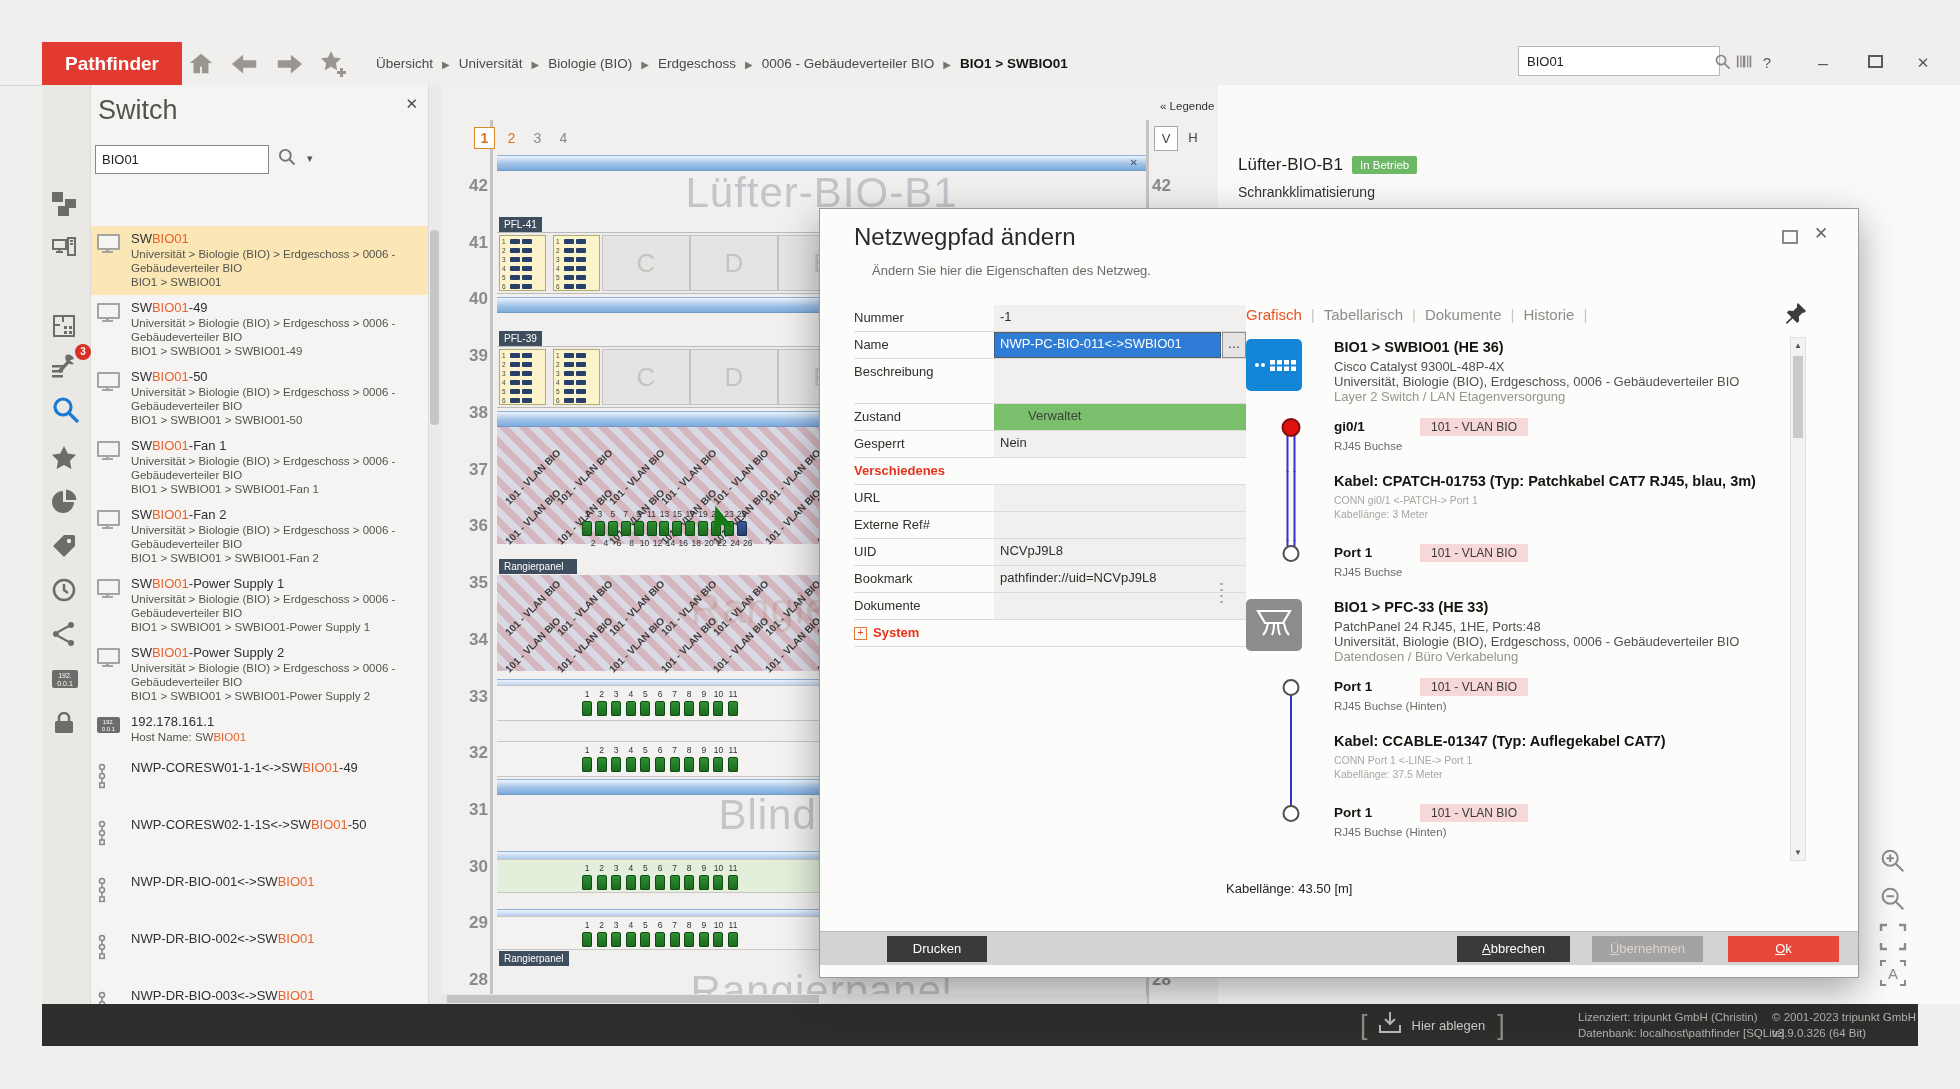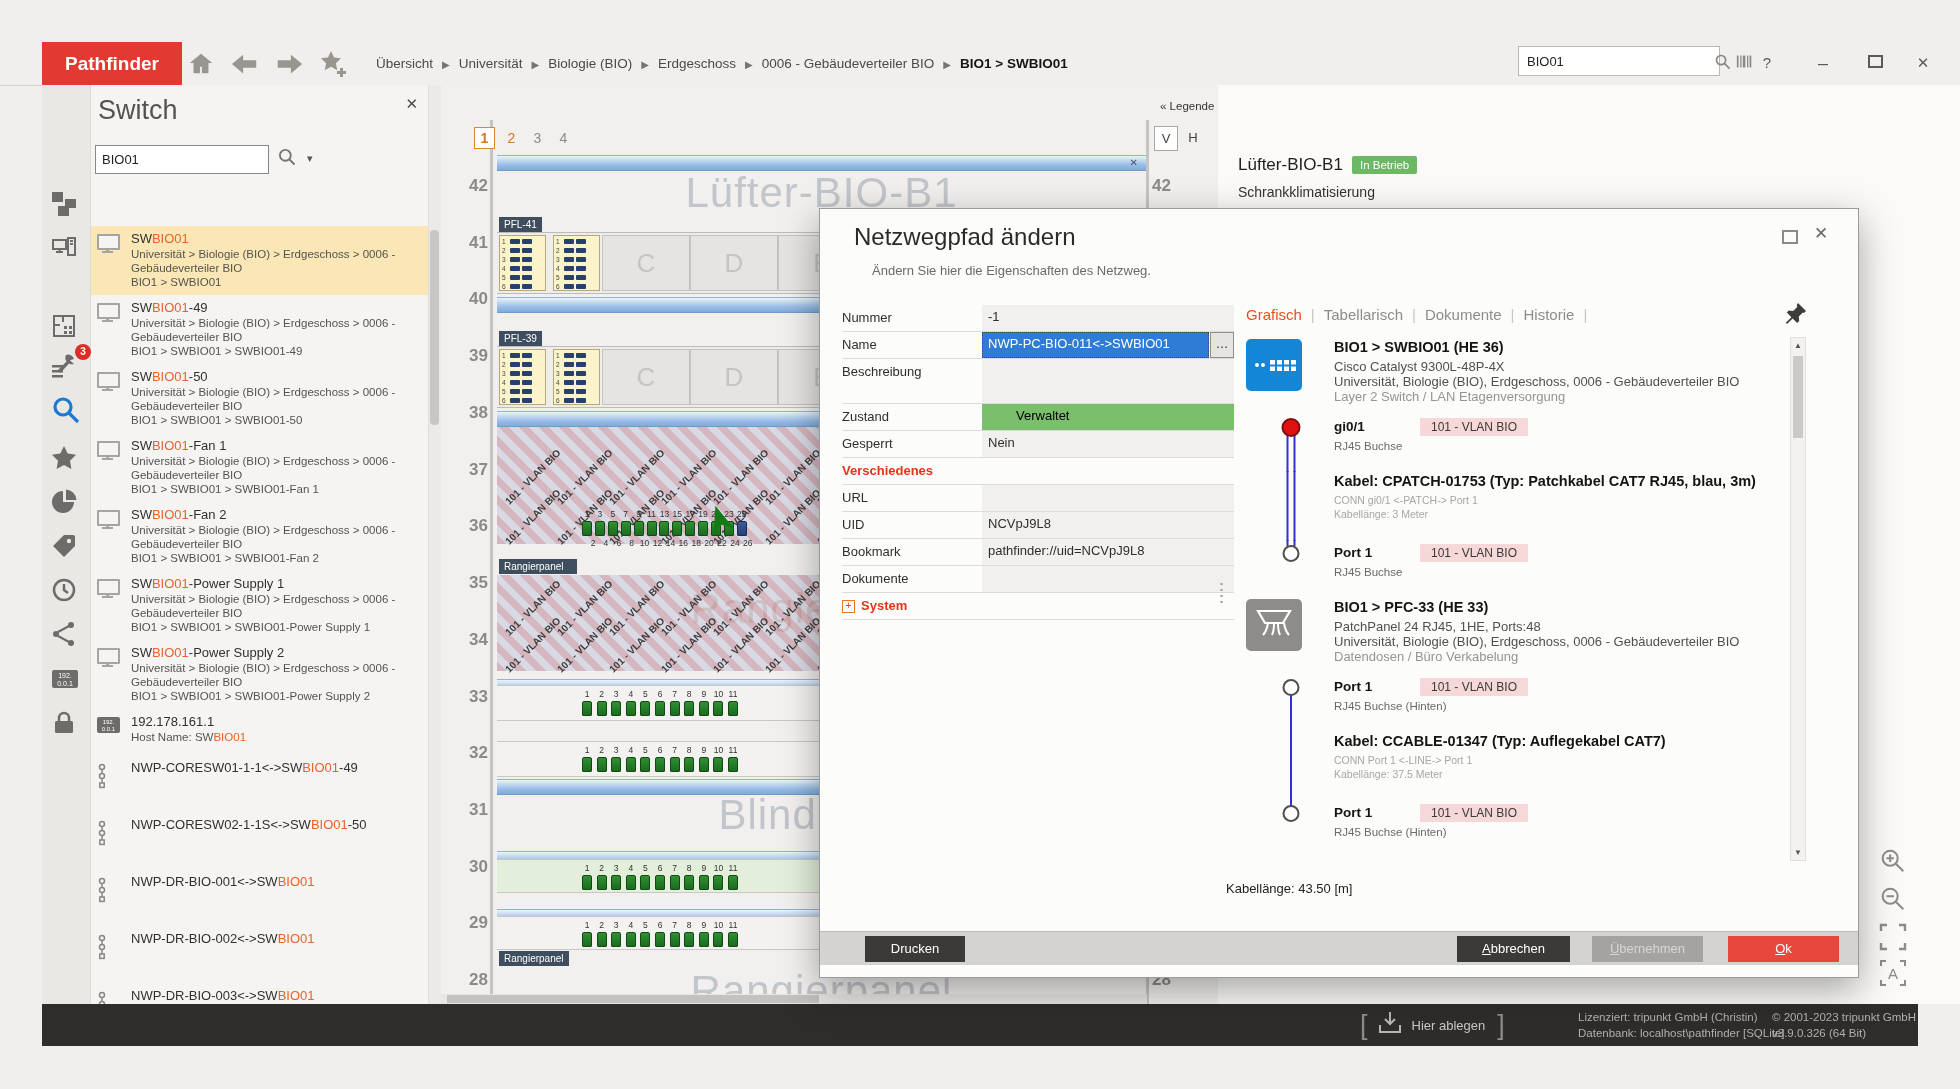--- a/index.html
+++ b/index.html
@@ -89,26 +89,26 @@
   .hscroll{position:absolute;left:441px;top:994px;width:706px;height:10px;background:#e8e6e4;z-index:2;}
   .hthumb{position:absolute;left:6px;top:1px;width:372px;height:8px;background:#c4c2c0;}
   
   .zic{position:absolute;left:1878px;width:30px;height:30px;z-index:3;}
   
   .dialog{position:absolute;left:819px;top:208px;width:1040px;height:770px;background:#fcfcfa;border:1px solid #9a9a98;box-shadow:0 12px 36px rgba(0,0,0,.35);z-index:10;box-sizing:border-box;}
   .dlg-title{position:absolute;left:34px;top:14px;font-size:24px;color:#2a2a28;}
   .dlg-sub{position:absolute;left:52px;top:54px;font-size:13px;color:#6a6a68;}
   .dlg-max{position:absolute;left:962px;top:21px;width:12px;height:10px;border:2px solid #8a8a88;}
   .dlg-x{position:absolute;left:994px;top:14px;font-size:17px;color:#6a6a68;}
-  #dform{position:absolute;left:22px;top:96px;width:392px;}
+  #dform{position:absolute;left:34px;top:96px;width:392px;}
   .frow{position:relative;display:flex;border-bottom:1px solid #dddbd9;min-height:26px;align-items:stretch;}
   .flab{width:140px;flex:none;font-size:13px;color:#2e2e2c;padding-top:5px;box-sizing:border-box;}
   .fval{flex:1;font-size:13px;color:#2e2e2c;background:#f1f0ee;padding:4px 6px;min-height:18px;}
   .t-tall{height:44px;}
-  .t-green .fval{background:#7abf6c;color:#000000;padding-left:34px;}
+  .t-green .fval{background:#7abf6c;color:#404040;padding-left:34px;}
   .t-selected .fval{background:#2f7cd6;color:#fff;border:1px dotted #444;padding:3px 5px;white-space:nowrap;overflow:hidden;}
   .fbtn{flex:none;width:22px;background:#e6e4e2;border:1px solid #908e8c;font-size:13px;color:#333;text-align:center;line-height:22px;margin-left:1px;}
   .t-section .flab,.t-sectionx .flab{color:#e8321c;font-weight:bold;width:auto;}
   .expbox{width:11px;height:11px;border:1px solid #e07a30;color:#e8421c;font-size:10px;line-height:10px;text-align:center;margin:7px 6px 0 0;flex:none;}
   .splitdots{position:absolute;left:400px;top:372px;width:3px;height:26px;background:radial-gradient(circle,#a9a7a5 1px,transparent 1.4px);background-size:3px 6px;}
   .dtabs{position:absolute;left:426px;top:97px;font-size:15px;color:#8e8c8a;white-space:nowrap;}
   .dtab{margin-right:9px;}
   .dtab.active{color:#e8501e;}
   .dsep{color:#c8c6c4;margin-right:9px;}
   .pin{position:absolute;left:964px;top:92px;width:24px;height:24px;}
@@ -132,21 +132,21 @@
   .cable .pl{color:#a9a7a5;font-size:10.5px;line-height:14px;}
   .pname{font-size:13.5px;font-weight:bold;color:#141412;display:inline-block;min-width:64px;}
   .pbadge{display:inline-block;background:#f6d8d8;color:#3a3a38;font-size:12px;padding:2px 11px;margin-left:22px;}
   .psub{font-size:11.5px;color:#6a6a68;margin-top:4px;}
   #dscroll{position:absolute;left:970px;top:128px;width:16px;height:524px;background:#f3f2f0;border:1px solid #e2e0de;box-sizing:border-box;}
   .sarr{position:absolute;left:0;width:100%;text-align:center;font-size:8px;color:#555;}
   .sthumb{position:absolute;left:2px;width:10px;top:18px;height:82px;background:#cccac8;}
   .dtotal{position:absolute;left:406px;top:672px;font-size:13px;color:#222;}
   .dfoot{position:absolute;left:0;right:0;bottom:12px;height:33px;background:#d5d3d1;border-top:1px solid #bdbbb9;}
   .dbtn{position:absolute;top:4px;height:26px;font-size:13px;text-align:center;line-height:26px;}
-  #b-print{left:45px;width:100px;background:#3b3a38;color:#fff;}
+  #b-print{left:67px;width:100px;background:#3b3a38;color:#fff;}
   #b-cancel{left:637px;width:113px;background:#3b3a38;color:#fff;}
   #b-apply{left:772px;width:111px;background:#a5a3a1;color:#d8d6d4;}
   #b-ok{left:908px;width:111px;background:#e8473c;color:#fff;}
   .uline::first-letter{text-decoration:underline;}
   
   .statusbar{position:absolute;left:42px;top:1004px;width:1876px;height:42px;background:#2e2d2b;z-index:4;}
   .drop{position:absolute;left:1318px;top:0;height:42px;display:flex;align-items:center;}
   .brk{font-size:27px;color:#8e8c8a;font-weight:normal;}
   .droptext{font-size:13px;color:#cac8c6;margin:0 12px 0 8px;}
   .sbcol{position:absolute;top:5px;font-size:11.5px;color:#b2b0ae;line-height:16px;white-space:nowrap;}
@@ -902,20 +902,24 @@
           <div class="fval">Nein</div>
         </div>
         <div class="frow t-section">
           <div class="flab">Verschiedenes</div>
         </div>
         <div class="frow t-plain">
           <div class="flab">URL</div>
           <div class="fval"></div>
         </div>
         <div class="frow t-plain">
+          <div class="flab">Externe Ref#</div>
+          <div class="fval"></div>
+        </div>
+        <div class="frow t-plain">
           <div class="flab">UID</div>
           <div class="fval">NCVpJ9L8</div>
         </div>
         <div class="frow t-plain">
           <div class="flab">Bookmark</div>
           <div class="fval">pathfinder://uid=NCVpJ9L8</div>
         </div>
         <div class="frow t-plain">
           <div class="flab">Dokumente</div>
           <div class="fval"></div>

